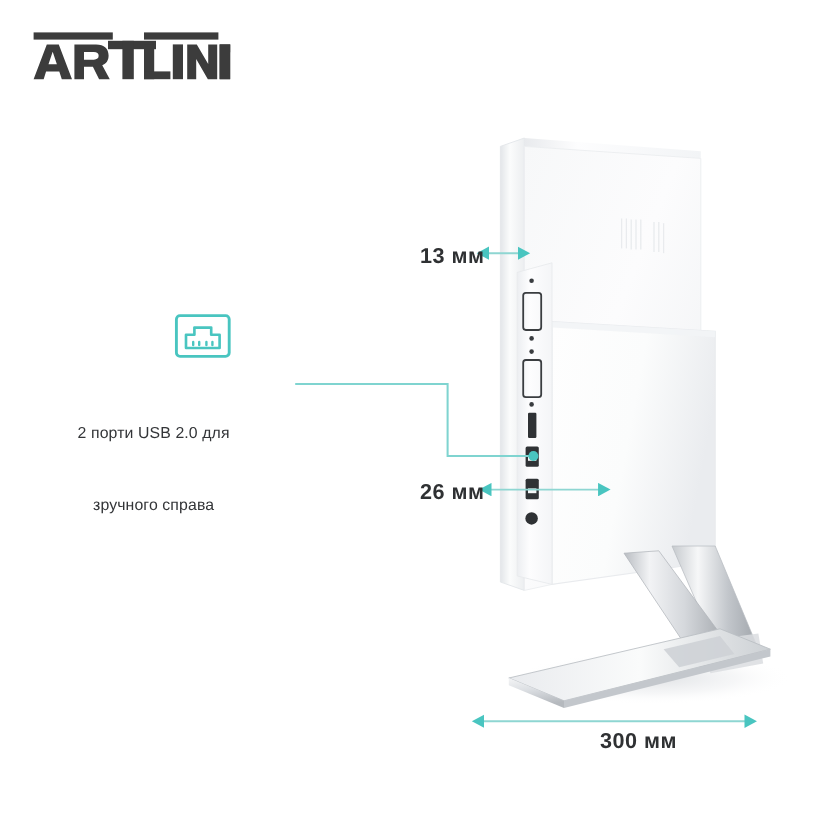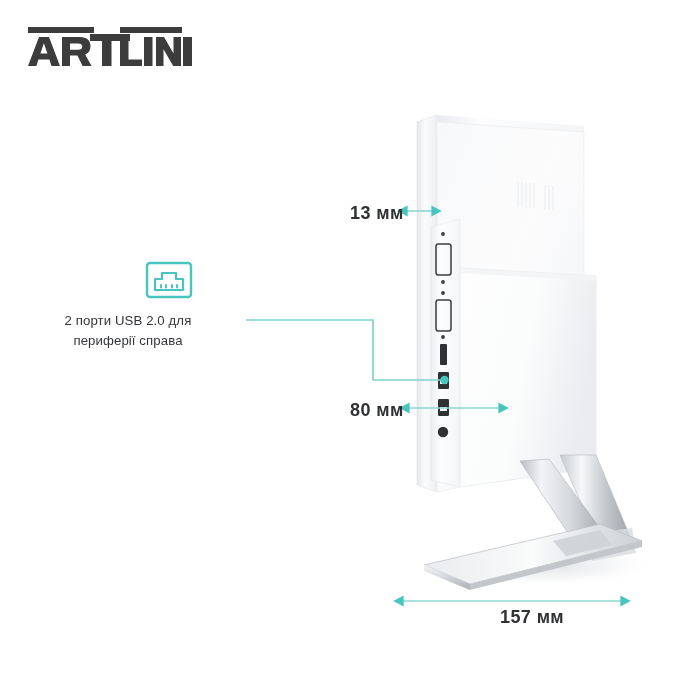--- a/index.html
+++ b/index.html
@@ -19,21 +19,21 @@
   
   .feature-icon{position:absolute;left:145px;top:259px;width:48px;height:42px;}
 
   
   .caption{
     position:absolute;left:12px;top:311px;width:232px;
     text-align:center;
     font-size:13.2px;line-height:19.5px;
     color:#333538;letter-spacing:.1px;
   }
-  .caption div{white-space:nowrap;}
+  .caption div{white-space:nowrap;margin-top:40px;}
 
   
   .dim-label{
     position:absolute;
     font-size:18px;font-weight:bold;color:#2f3133;
     letter-spacing:.4px;white-space:nowrap;
   }
   #dim13{left:350px;top:203px;}
   #dim54{left:350px;top:400px;}
   #dim206{left:500px;top:607px;}
@@ -230,20 +230,20 @@
         <line x1="16" y1="26" x2="16" y2="28.5"></line>
         <line x1="21" y1="26" x2="21" y2="28.5"></line>
         <line x1="27" y1="26" x2="27" y2="28.5"></line>
         <line x1="32" y1="26" x2="32" y2="28.5"></line>
       </g>
     </svg>
   </div>
 
   <div class="caption">
     <div>2 порти USB 2.0 для</div>
-    <div>периферії справа</div>
+    <div>зручного справа</div>
   </div>
 
   <div class="dim-label" id="dim13">13 мм</div>
-  <div class="dim-label" id="dim54">80 мм</div>
-  <div class="dim-label" id="dim206">157 мм</div>
+  <div class="dim-label" id="dim54">26 мм</div>
+  <div class="dim-label" id="dim206">300 мм</div>
 
 </div>
 
 </body></html>

